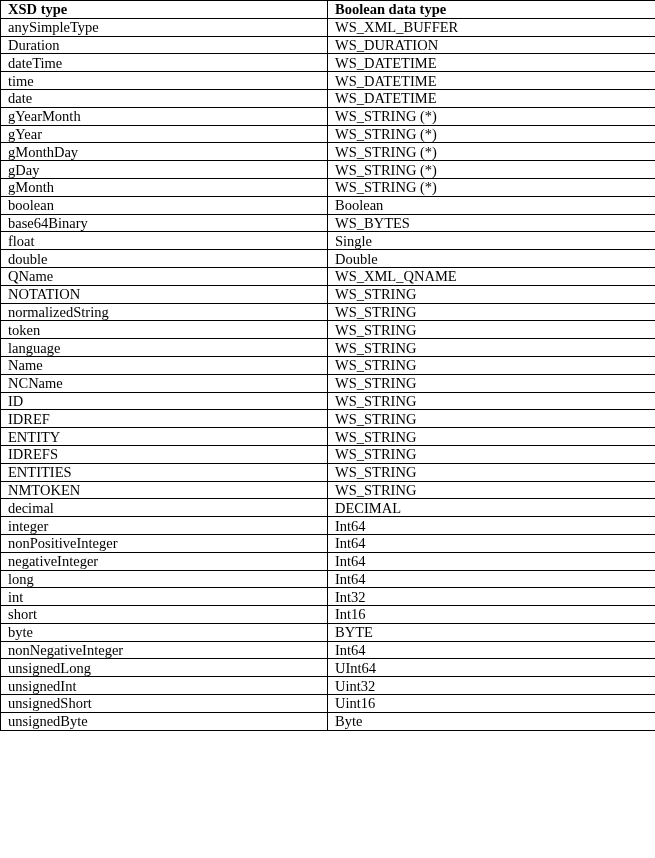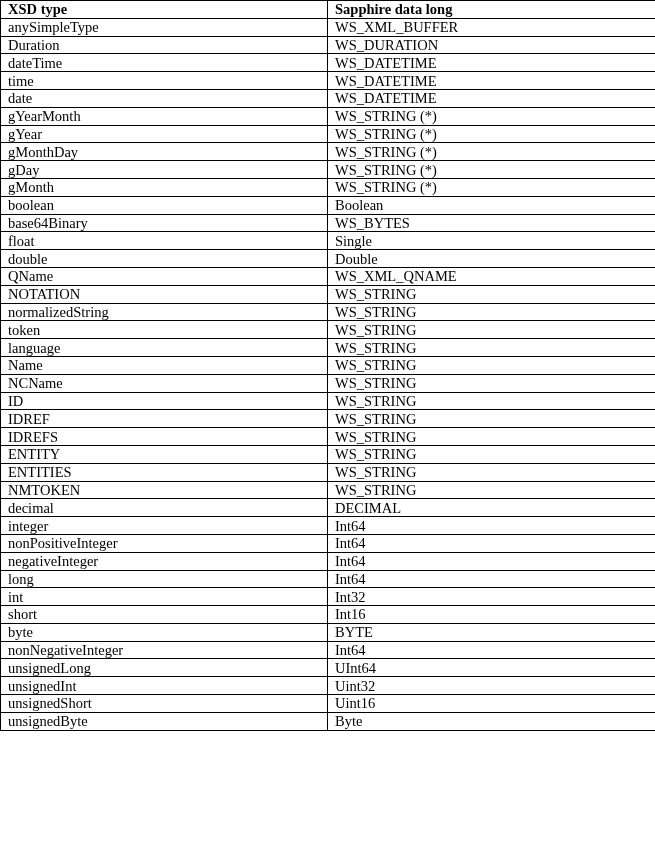--- a/index.html
+++ b/index.html
@@ -44,21 +44,21 @@
 <body>
 
 <table class="type-table">
   <colgroup>
     <col class="c1">
     <col class="c2">
   </colgroup>
   <thead>
     <tr>
       <th>XSD type</th>
-      <th>Sapphire data long</th>
+      <th>Boolean data type</th>
     </tr>
   </thead>
   <tbody id="rows">
       <tr>
         <td>anySimpleType</td>
         <td>WS_XML_BUFFER</td>
       </tr>
       <tr>
         <td>Duration</td>
         <td>WS_DURATION</td>
@@ -141,25 +141,25 @@
       </tr>
       <tr>
         <td>ID</td>
         <td>WS_STRING</td>
       </tr>
       <tr>
         <td>IDREF</td>
         <td>WS_STRING</td>
       </tr>
       <tr>
+        <td>ENTITY</td>
+        <td>WS_STRING</td>
+      </tr>
+      <tr>
         <td>IDREFS</td>
-        <td>WS_STRING</td>
-      </tr>
-      <tr>
-        <td>ENTITY</td>
         <td>WS_STRING</td>
       </tr>
       <tr>
         <td>ENTITIES</td>
         <td>WS_STRING</td>
       </tr>
       <tr>
         <td>NMTOKEN</td>
         <td>WS_STRING</td>
       </tr>

